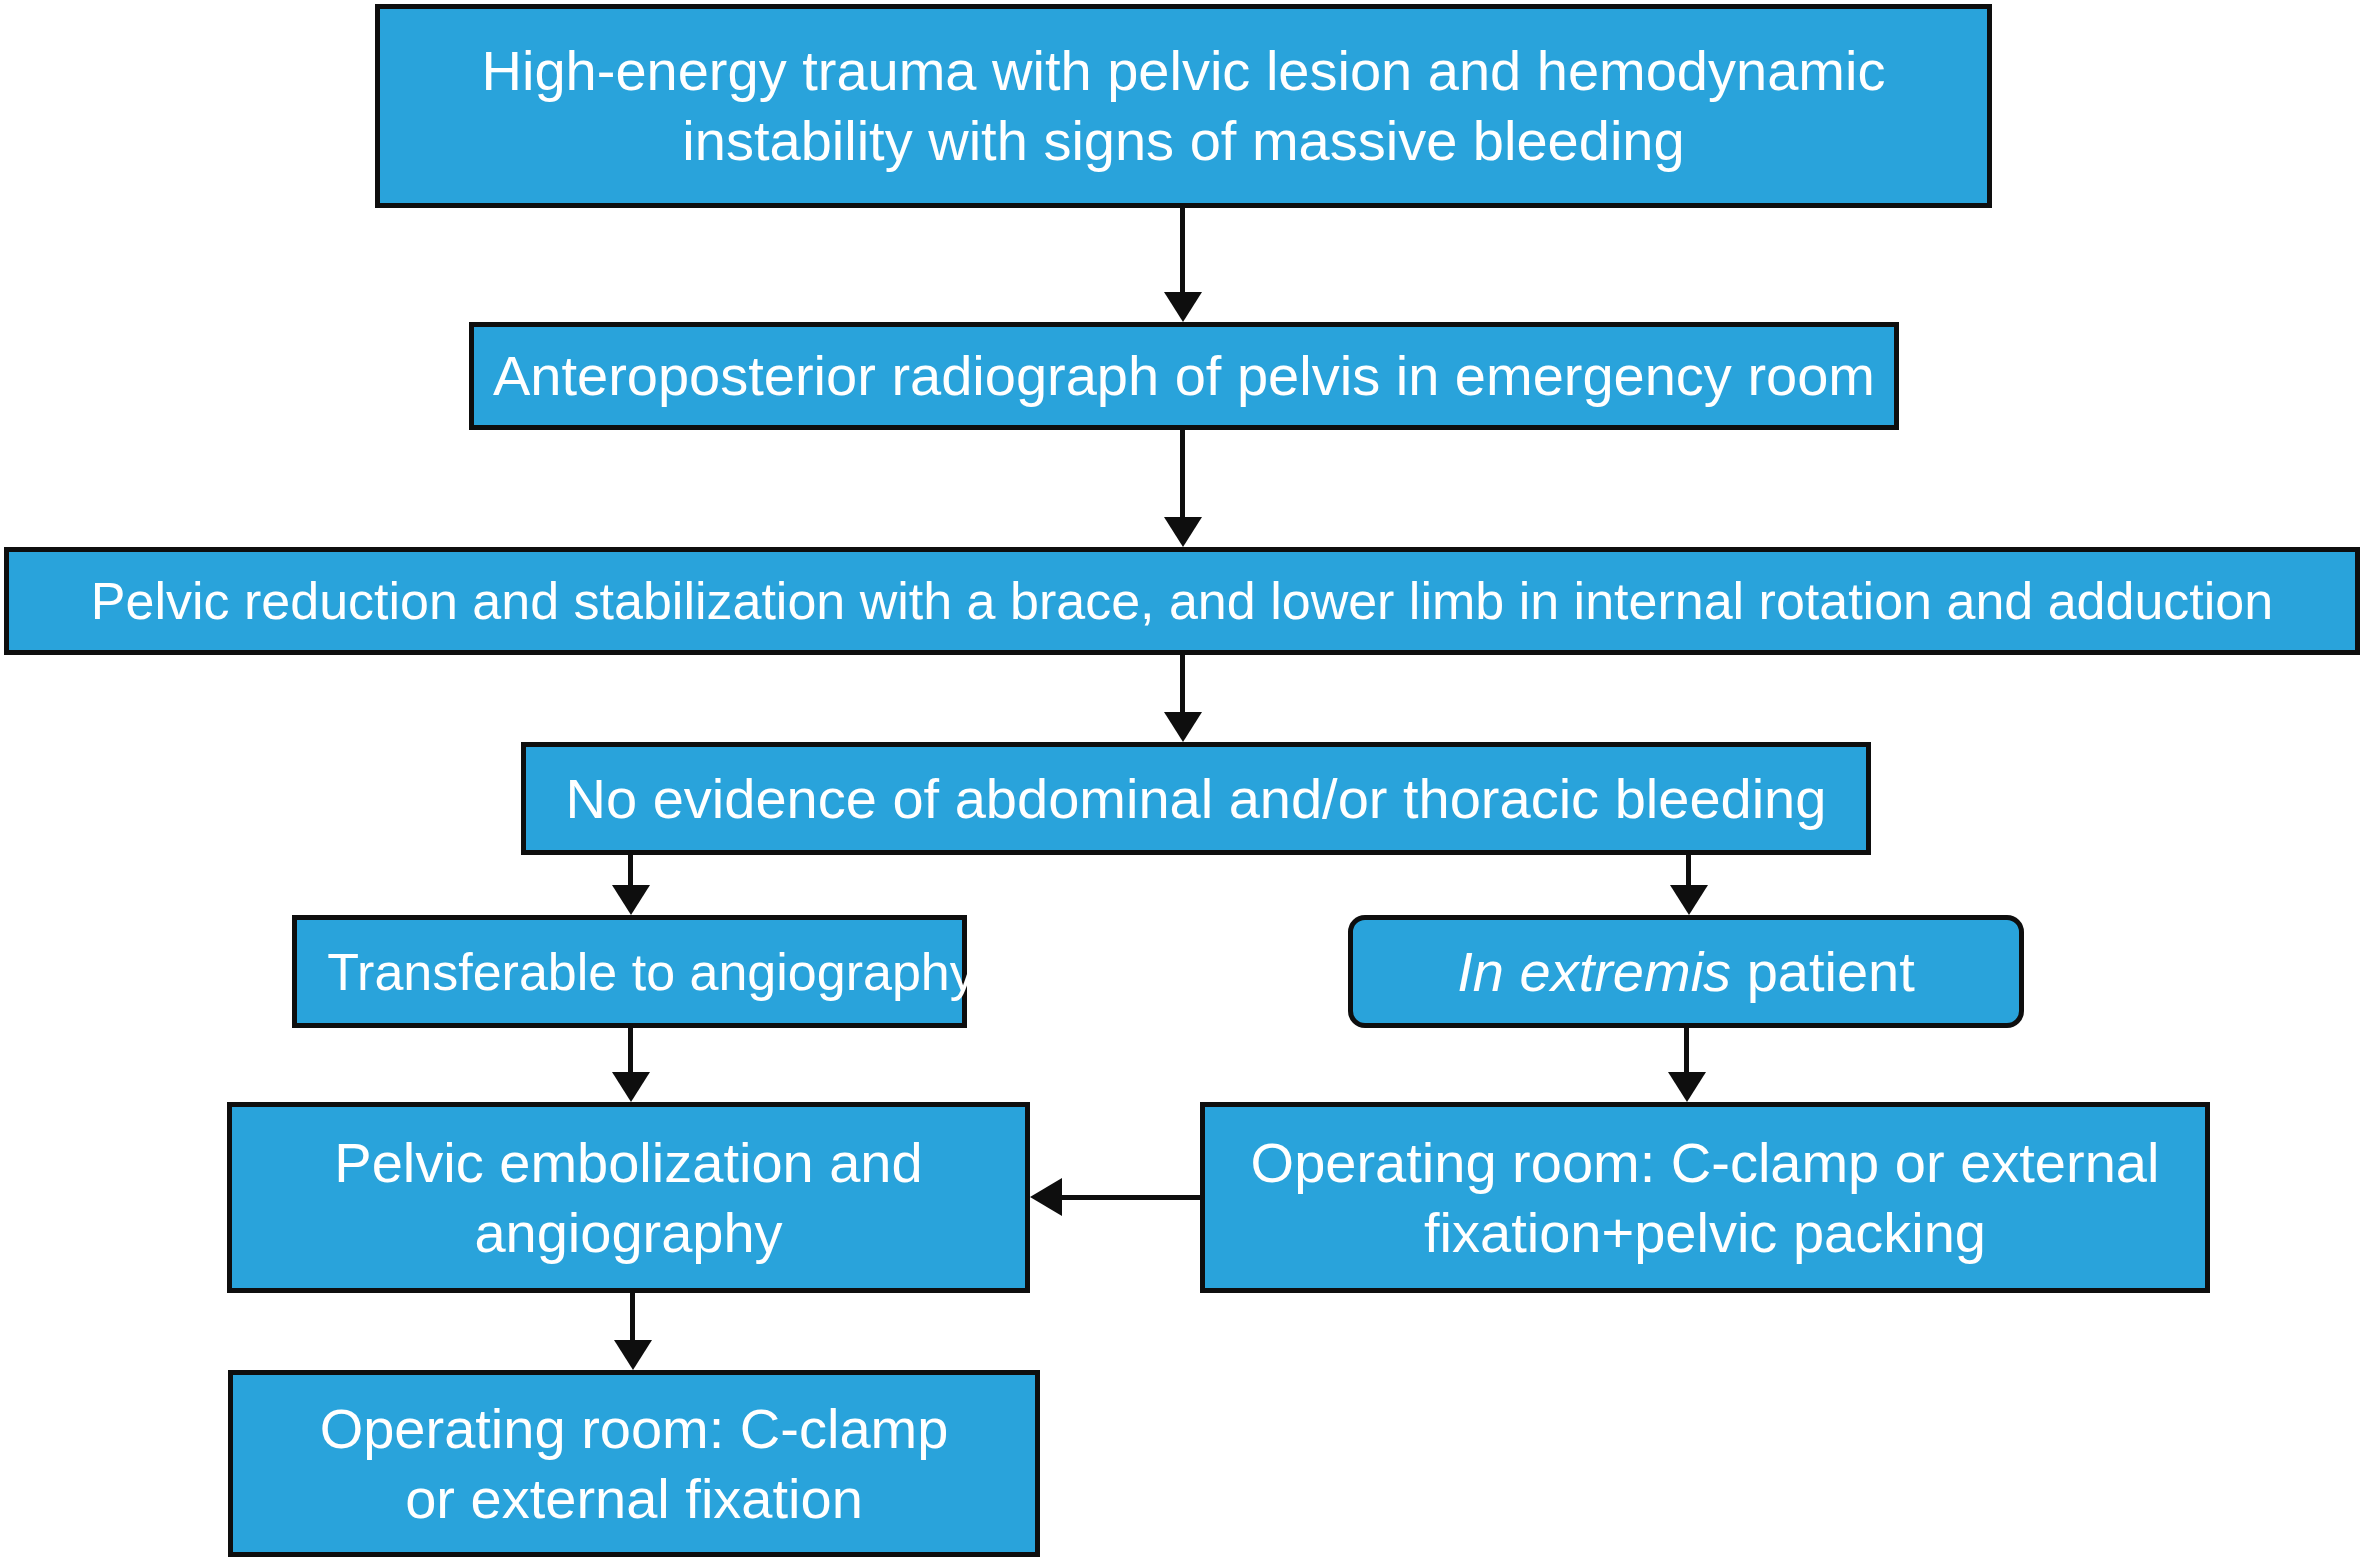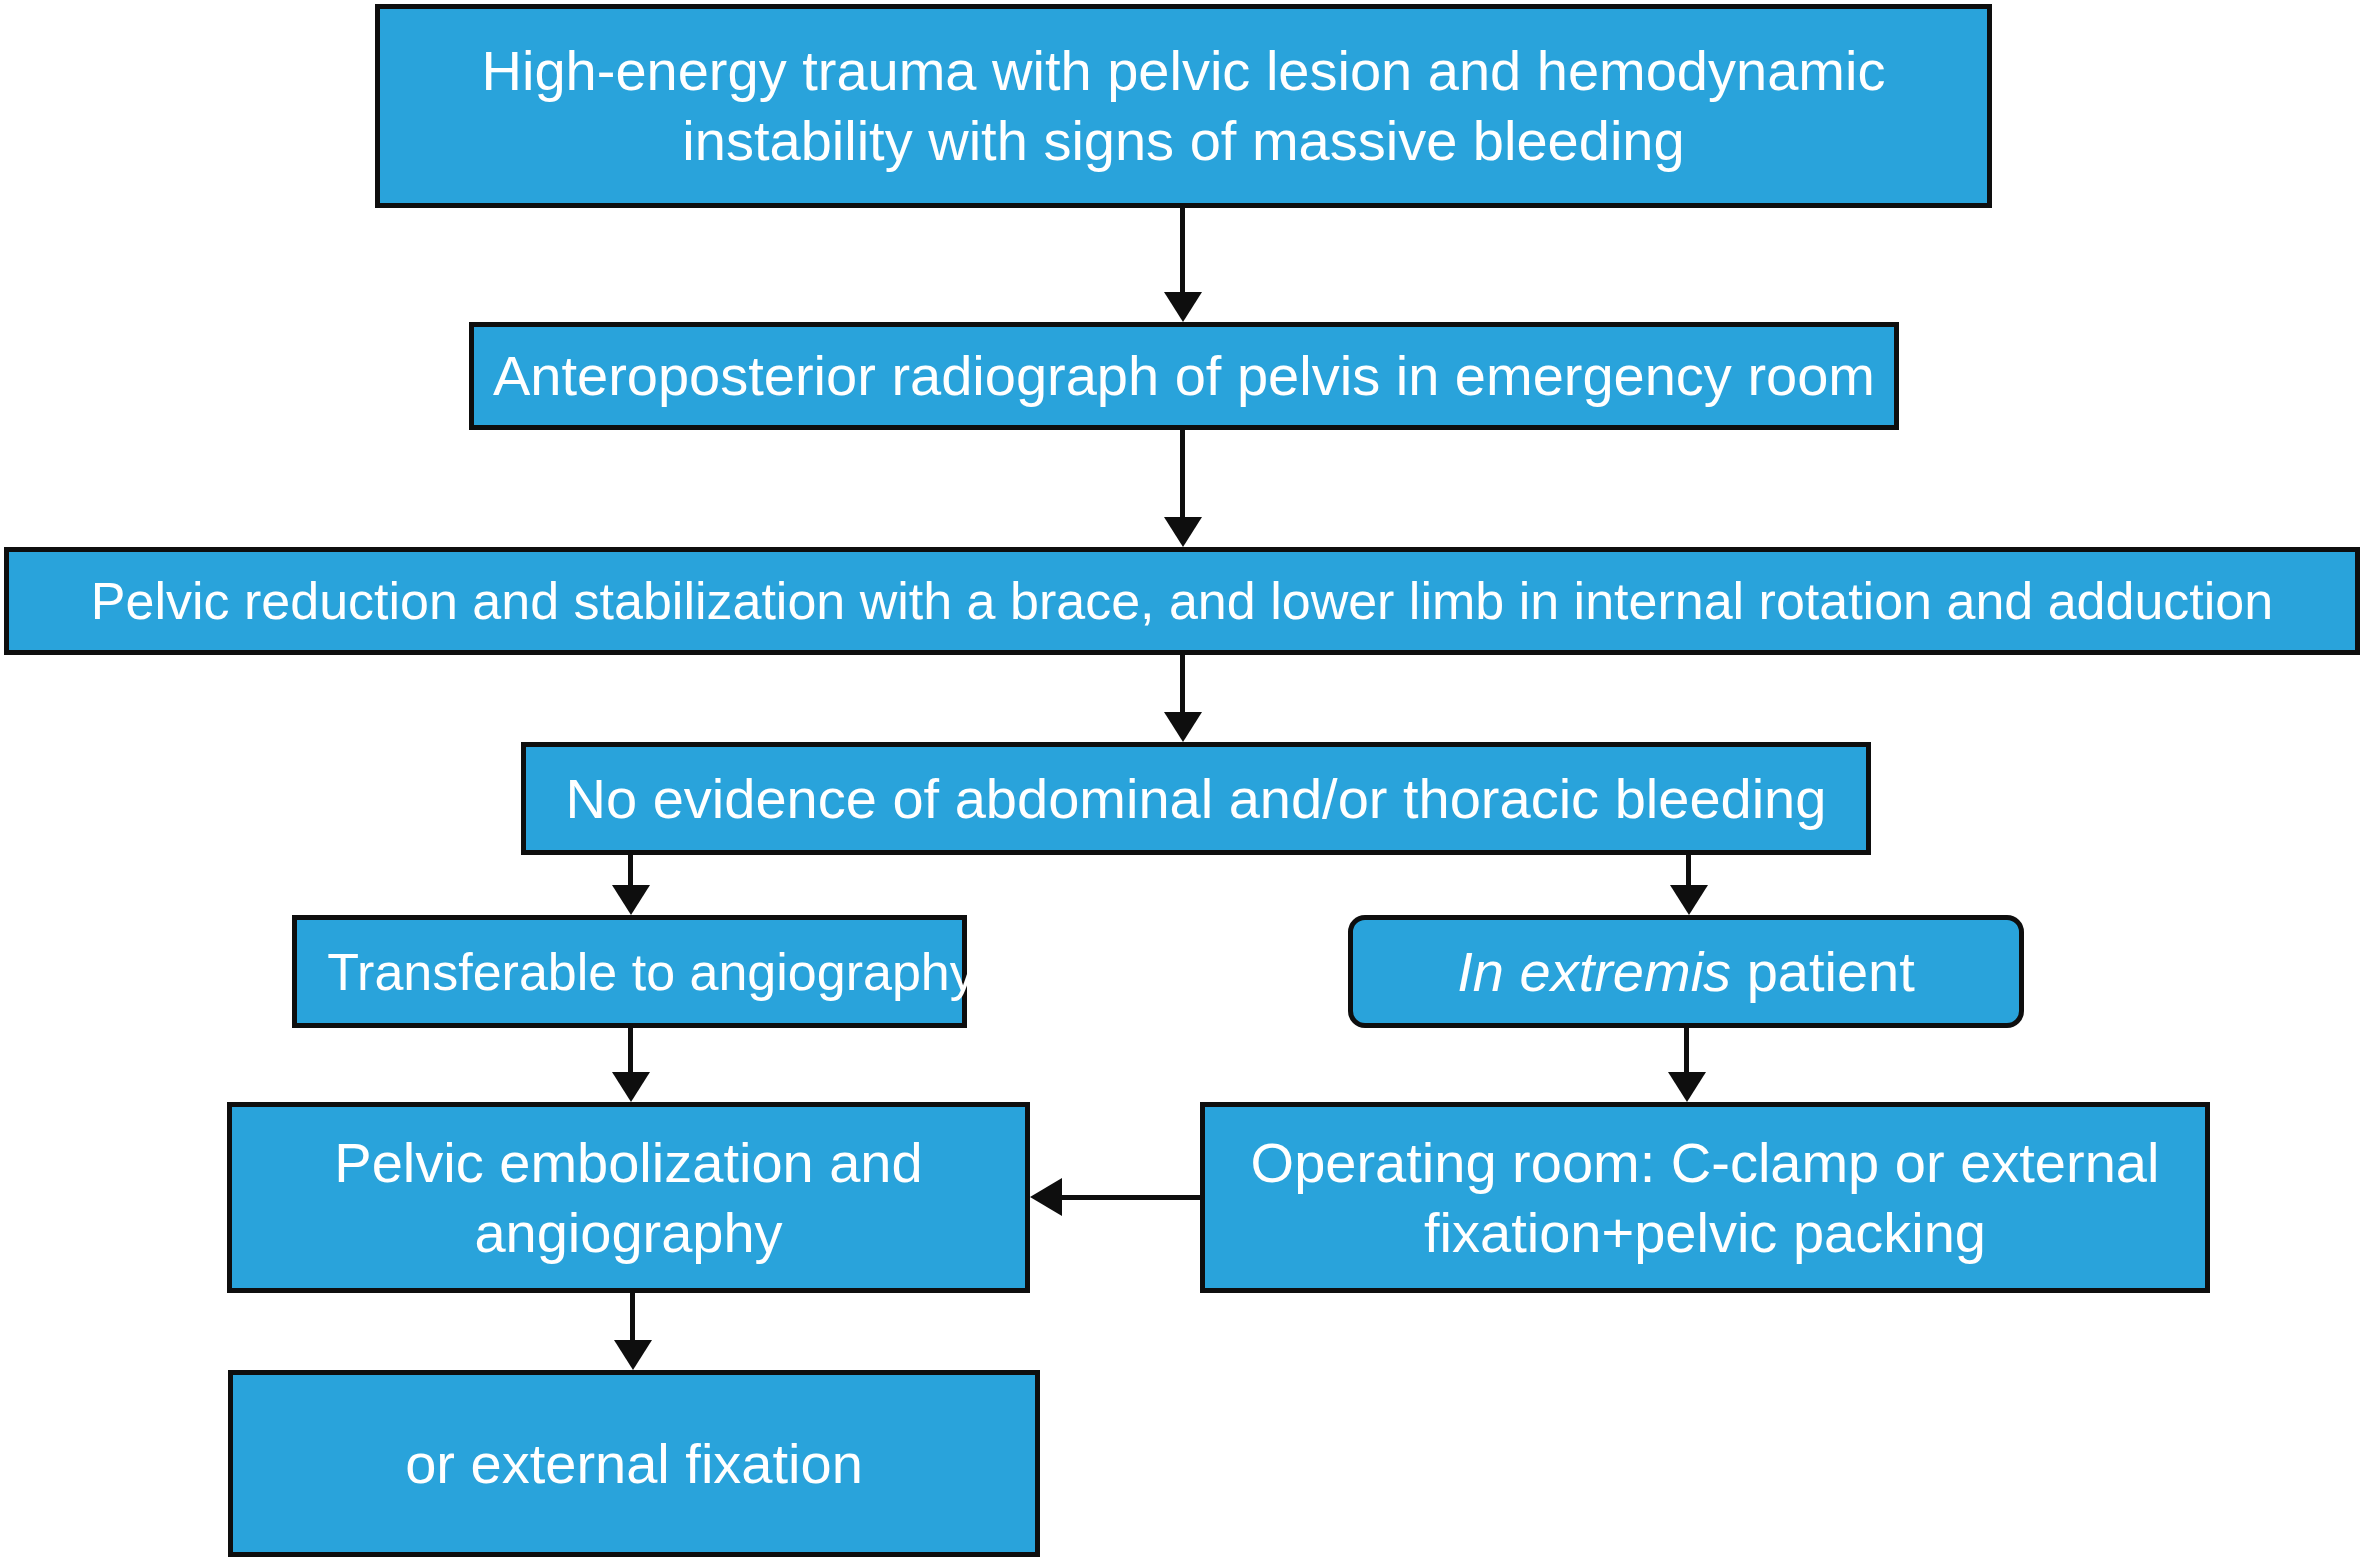--- a/index.html
+++ b/index.html
@@ -110,16 +110,17 @@
     <div class="line">fixation+pelvic packing</div>
   </div>
 
   <div class="hshaft" style="left:1062px;top:1195px;width:138px;"></div>
   <div class="hhead" style="left:1030px;top:1178px;"></div>
 
   <div class="vshaft" style="left:630px;top:1293px;height:47px;"></div>
   <div class="vhead" style="left:614px;top:1340px;"></div>
 
   <div class="node n-orfixation">
+    <div class="line">Operating room: C-clamp</div>
     <div class="line">or external fixation</div>
   </div>
 
 </div>
 
 </body></html>

